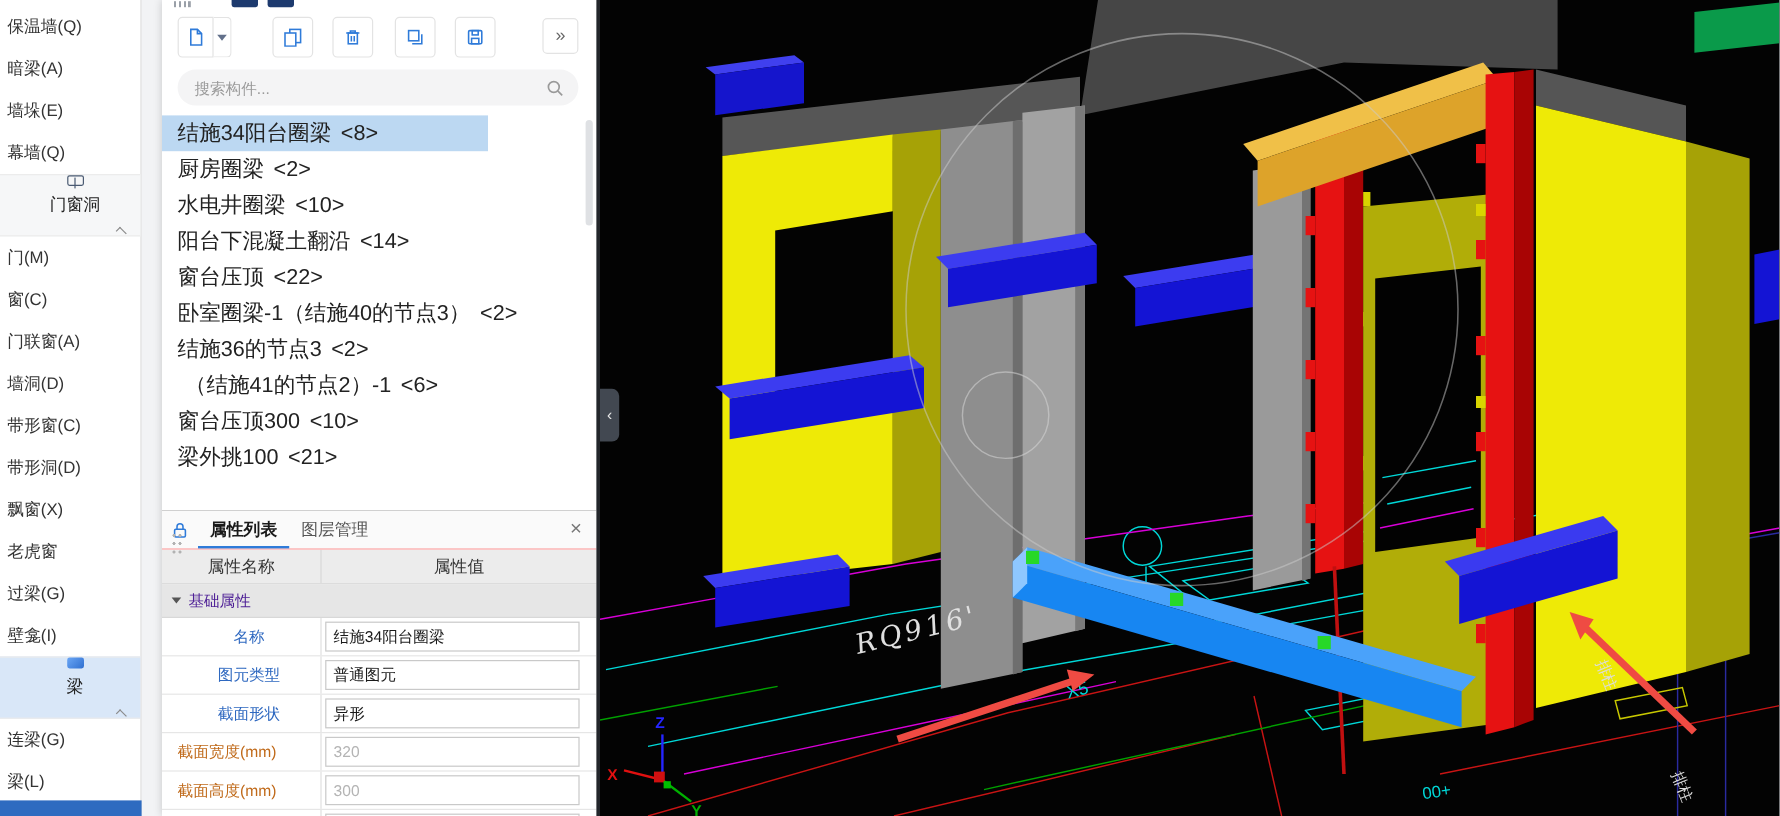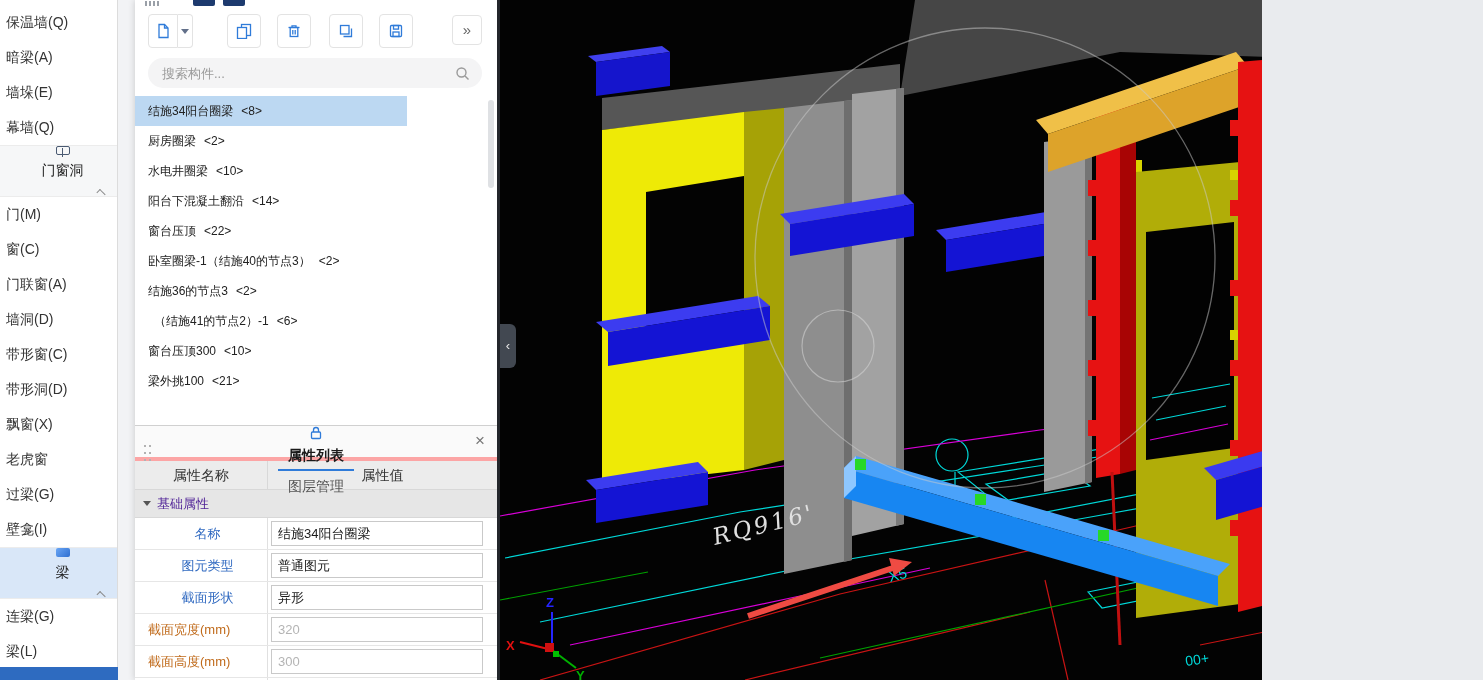--- a/index.html
+++ b/index.html
@@ -1,17 +1,17 @@
 <!DOCTYPE html>
 <html><head>
 <meta charset="utf-8">
 <style>
   html,body{margin:0;padding:0;}
   body{font-family:"Liberation Sans","DejaVu Sans",sans-serif;background:#e9ebee;}
-  .app{position:relative;width:1262px;height:680px;overflow:hidden;background:#f2f3f5;}
+  .app{position:relative;width:1483px;height:680px;overflow:hidden;background:#f2f3f5;}
 
   
   .sidebar{position:absolute;left:0;top:0;width:118px;height:680px;background:#ffffff;border-right:1px solid #dcdcdc;padding-top:5px;box-sizing:border-box;}
   .sb-item{height:35px;line-height:35px;padding-left:6px;font-size:14px;color:#333;white-space:nowrap;overflow:hidden;cursor:pointer;}
   .sb-group{height:50px;display:flex;align-items:center;gap:7px;padding-left:8px;background:#f6f7f8;border-top:1px solid #ececec;border-bottom:1px solid #ececec;font-size:14px;color:#222;cursor:pointer;flex-direction:column;}
   .sb-group.active{background:#d9e7f8;}
   .sb-ico-door{width:14px;height:14px;border:1.5px solid #4a5a72;border-radius:2px;box-sizing:border-box;position:relative;}
   .sb-ico-door::after{content:"";position:absolute;left:5px;top:1px;width:0;height:9px;border-left:1.5px solid #4a5a72;}
   .sb-ico-beam{width:14px;height:14px;border-radius:2px;background:linear-gradient(135deg,#6aa6f5,#2f6fd0);}
   .sb-chev{width:7px;height:7px;border-left:1.6px solid #8a8a8a;border-top:1.6px solid #8a8a8a;transform:rotate(45deg);margin-left:auto;margin-right:12px;margin-top:4px;}
@@ -31,29 +31,29 @@
   .caret-btn{width:15px;height:34px;border:1px solid #e3e3e3;border-left:none;border-radius:0 4px 4px 0;display:flex;align-items:center;justify-content:center;cursor:pointer;box-sizing:border-box;}
   .caret{width:0;height:0;border-left:4px solid transparent;border-right:4px solid transparent;border-top:5px solid #62708a;}
   .more-btn{position:absolute;right:15px;top:7px;width:30px;height:30px;border:1px solid #e3e3e3;border-radius:4px;background:#fff;color:#666;font-size:15px;line-height:28px;text-align:center;cursor:pointer;box-sizing:border-box;}
   .m1{margin-left:34px}.m2{margin-left:16px}.m3{margin-left:18px}.m4{margin-left:16px}
 
   .searchbar{position:absolute;left:13px;top:58px;width:334px;height:30px;background:#f4f4f5;border-radius:15px;display:flex;align-items:center;box-sizing:border-box;padding:0 12px;}
   .searchbar input{flex:1;border:none;outline:none;background:transparent;font-size:13px;color:#333;font-family:inherit;}
   .searchbar input::placeholder{color:#9a9a9a;}
 
   .comp-list{position:absolute;left:0;top:96px;width:100%;height:330px;overflow:hidden;}
-  .comp-row{height:30px;line-height:30px;padding-left:13px;font-size:12px;color:#222;white-space:nowrap;cursor:pointer;}
+  .comp-row{height:30px;line-height:30px;padding-left:13px;font-size:18px;color:#222;white-space:nowrap;cursor:pointer;}
   .comp-row .cnt{margin-left:8px;}
   .comp-row.selected{background:linear-gradient(to right,#bcd8f2 0,#bcd8f2 272px,transparent 272px);}
   .comp-row.indent{padding-left:19px;}
   .list-scroll{position:absolute;right:3px;top:4px;width:6px;height:88px;background:#dfe1e4;border-radius:3px;}
 
   
   .props{position:absolute;left:0;top:425px;width:100%;height:255px;border-top:1px solid #d0d0d0;background:#fff;box-sizing:border-box;}
-  .props-head{position:relative;height:31px;background:#fafafa;border-bottom:4px solid #fca5a5;display:flex;align-items:center;flex-direction:column;}
+  .props-head{position:relative;height:31px;background:#fafafa;border-bottom:1px solid #fca5a5;display:flex;align-items:center;}
   .lock-wrap{width:30px;display:flex;justify-content:center;}
   .props-tab{height:31px;line-height:31px;padding:0 10px;font-size:14px;color:#555;cursor:pointer;box-sizing:border-box;}
   .props-tab.active{color:#1a1a1a;border-bottom:2px solid #2f7bd9;font-weight:bold;}
   .props-close{position:absolute;right:12px;top:0;height:31px;line-height:29px;font-size:17px;color:#777;cursor:pointer;}
   .grip-dots{position:absolute;left:8px;top:17px;width:9px;height:26px;background:
      radial-gradient(circle at 2px 3px,#b2b2b2 1.2px,transparent 1.4px),
      radial-gradient(circle at 7px 3px,#b2b2b2 1.2px,transparent 1.4px),
      radial-gradient(circle at 2px 10px,#b2b2b2 1.2px,transparent 1.4px),
      radial-gradient(circle at 7px 10px,#b2b2b2 1.2px,transparent 1.4px),
      radial-gradient(circle at 2px 17px,#b2b2b2 1.2px,transparent 1.4px),

